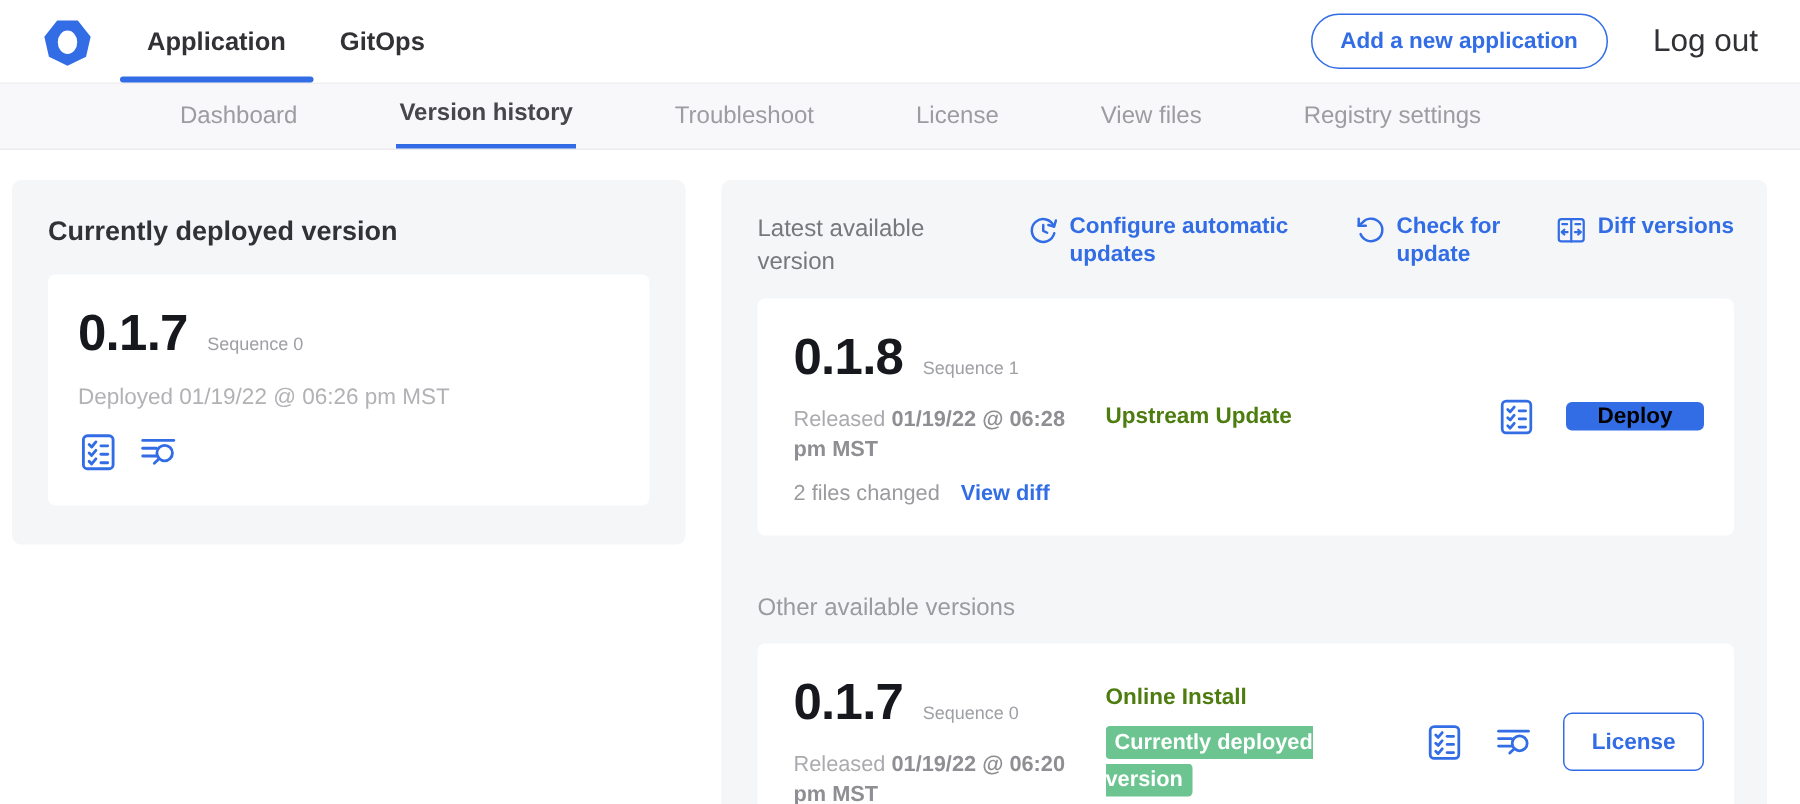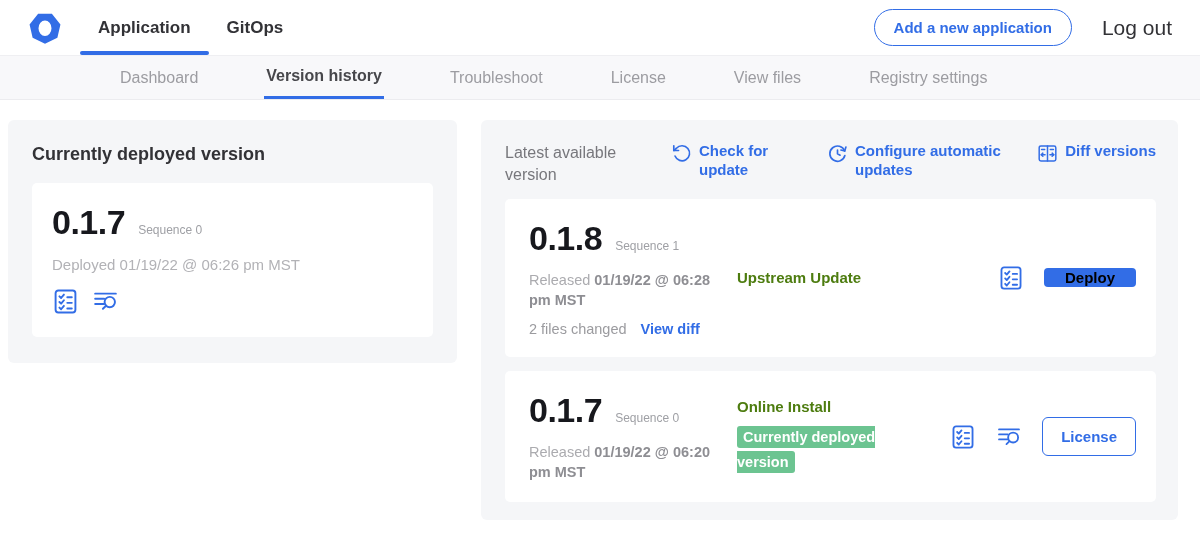--- a/index.html
+++ b/index.html
@@ -169,35 +169,35 @@
             </svg>
           </span>
       </div>
     </div>
   </div>
 
   <div class="panel available-panel">
 
     <div class="avail-head">
       <div class="avail-title">Latest available version</div>
+      <div class="head-action act-config">
+        <span class="act-icon">
+          <svg viewBox="0 0 24 24">
+              <use href="#ic-autoupdate"></use>
+            </svg>
+          </span>
+        <span class="act-label">Configure automatic updates</span>
+      </div>
       <div class="head-action act-check">
         <span class="act-icon">
           <svg viewBox="0 0 24 24">
               <use href="#ic-rotate"></use>
             </svg>
           </span>
         <span class="act-label">Check for update</span>
-      </div>
-      <div class="head-action act-config">
-        <span class="act-icon">
-          <svg viewBox="0 0 24 24">
-              <use href="#ic-autoupdate"></use>
-            </svg>
-          </span>
-        <span class="act-label">Configure automatic updates</span>
       </div>
       <div class="head-action act-diff">
         <span class="act-icon">
           <svg viewBox="0 0 24 24">
               <use href="#ic-diff"></use>
             </svg>
           </span>
         <span class="act-label">Diff versions</span>
       </div>
     </div>
@@ -223,20 +223,21 @@
       <div class="vc-right">
         <span class="blue-icon">
           <svg viewBox="0 0 24 24">
               <use href="#ic-checklist"></use>
             </svg>
           </span>
         <button class="btn-primary">Deploy</button>
       </div>
     </div>
 
+    <div class="other-heading">Other available versions</div>
 
     <div class="version-card other-card">
       <div class="vc-left">
         <div class="ver-row">
           <span class="ver-num">0.1.7</span>
           <span class="ver-seq">Sequence 0</span>
         </div>
         <div class="released">
           <span>Released</span>
           <b>01/19/22 @ 06:20 pm MST</b>

